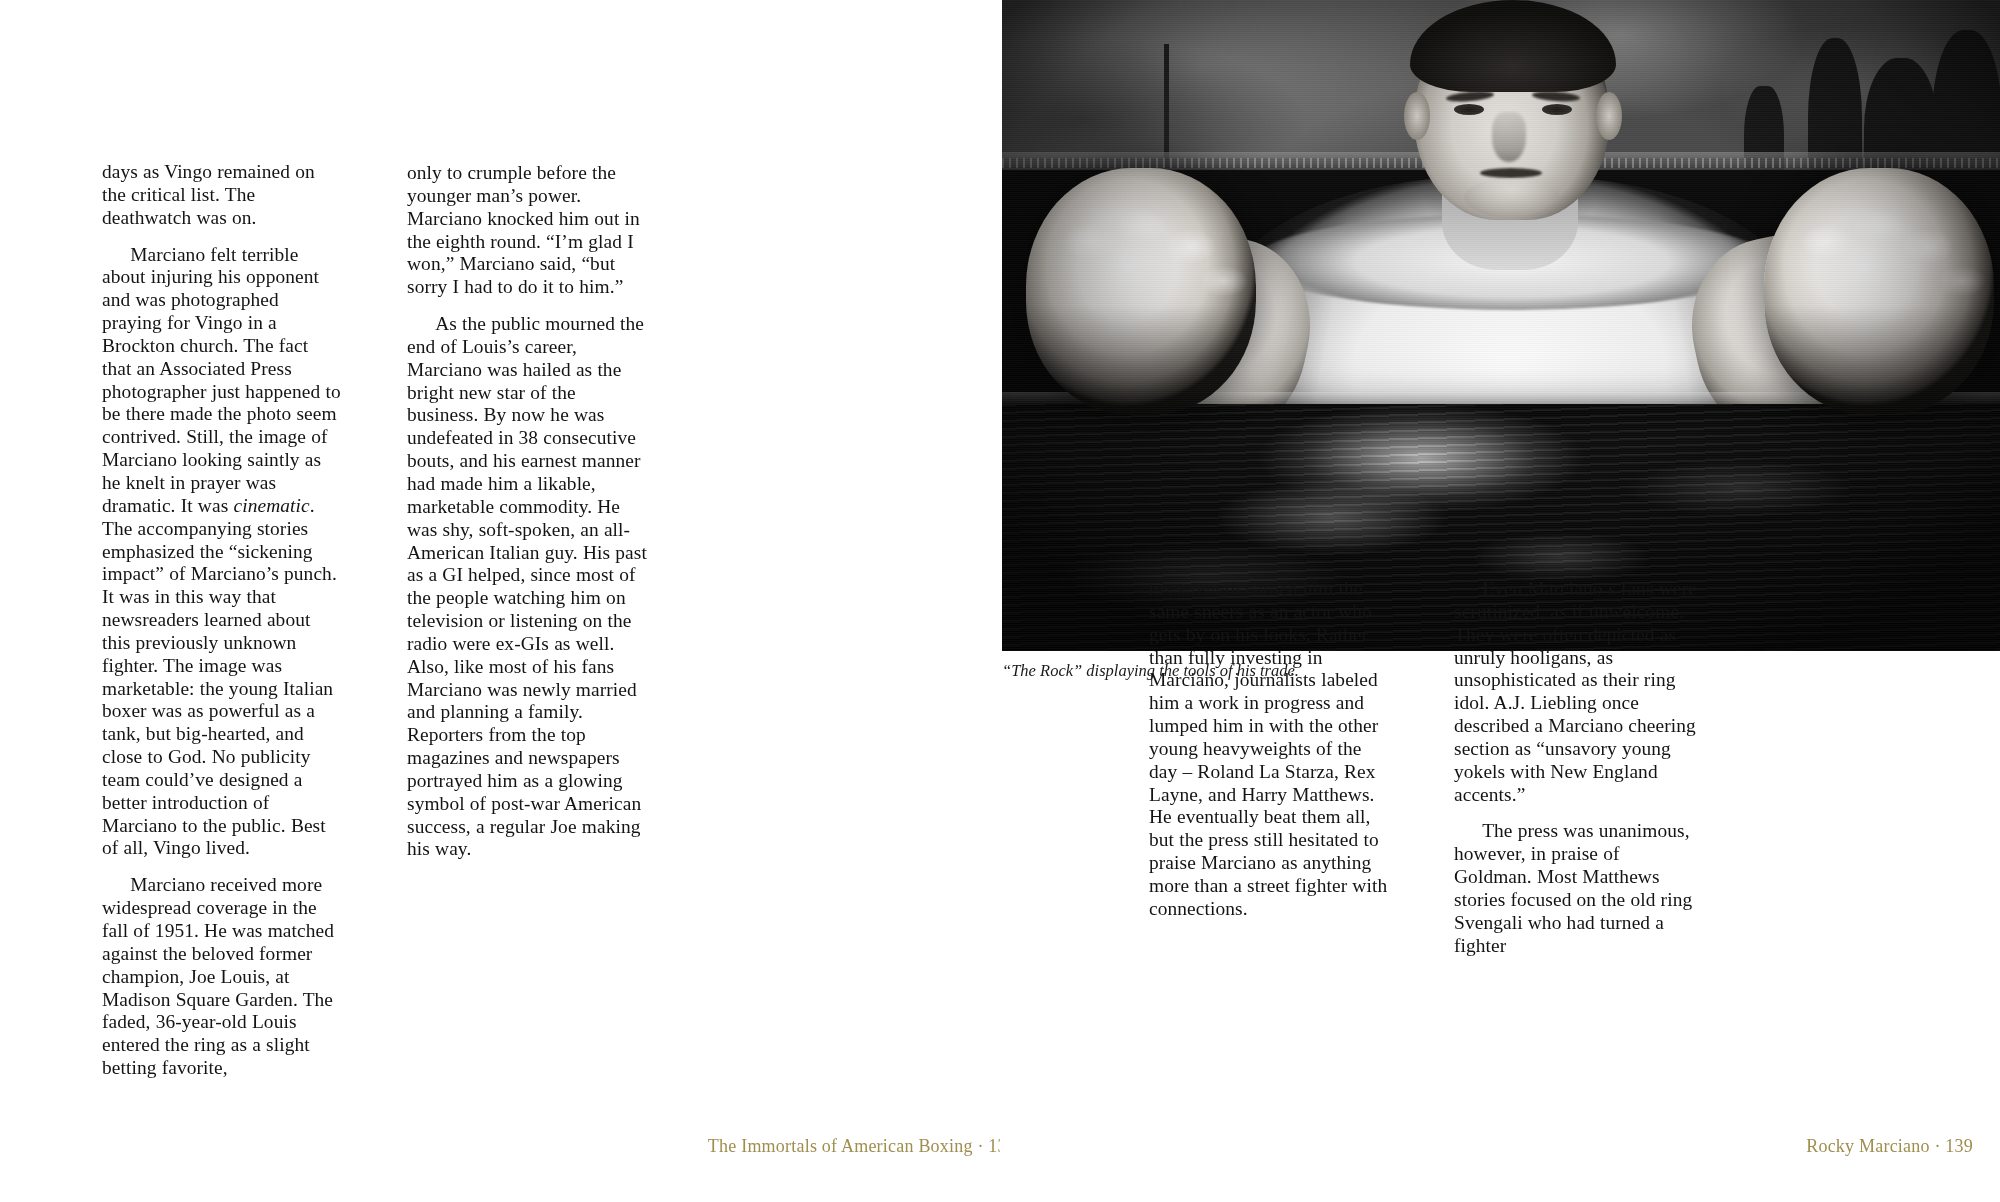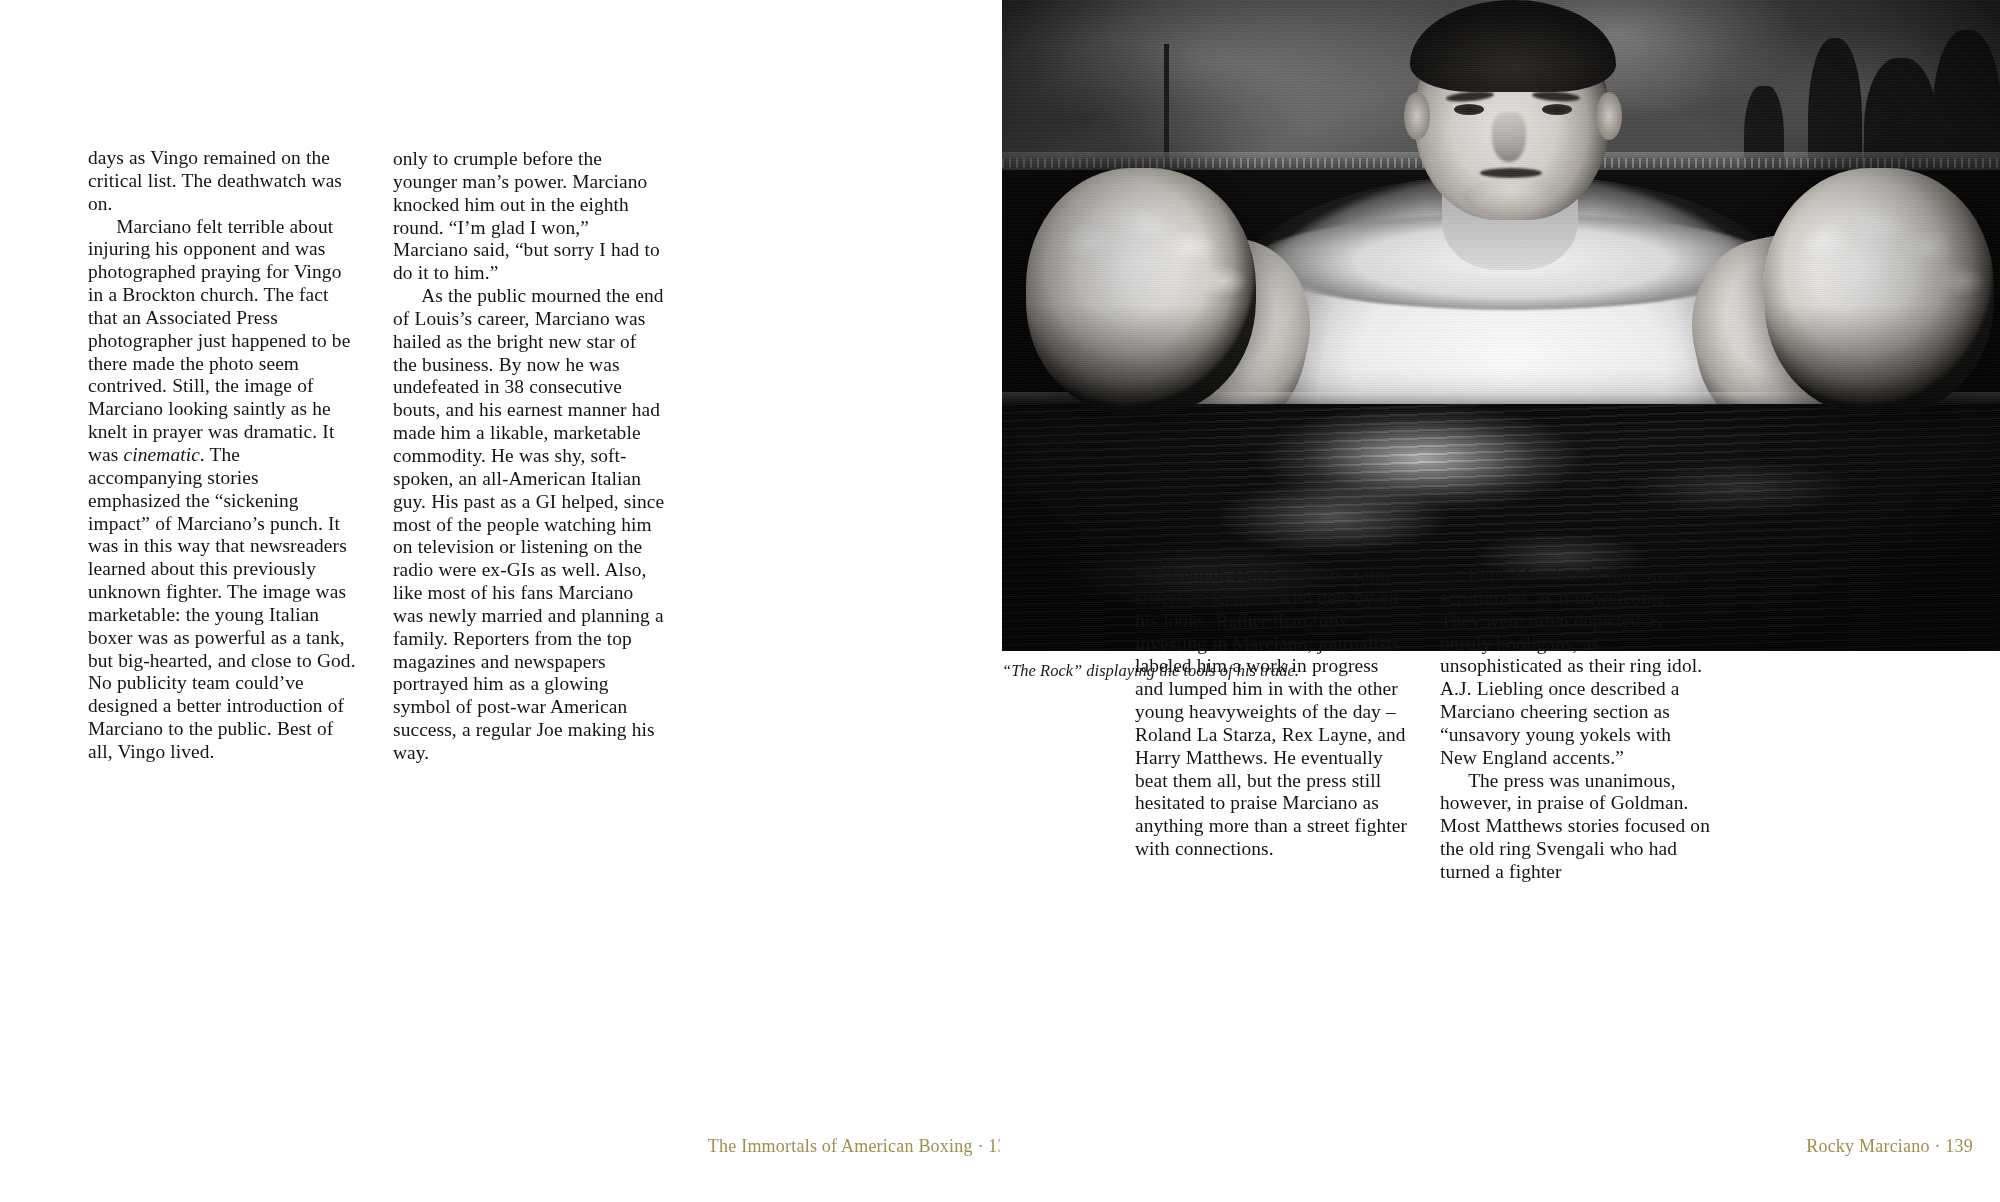--- a/index.html
+++ b/index.html
@@ -39,21 +39,21 @@
   .col {
     position: absolute;
     font-size: 19.4px;
     line-height: 22.85px;
     text-align: left;
     color: #141414;
     letter-spacing: 0.005em;
     word-spacing: 0.01em;
   }
   .col p {
-    margin: 0;
+    margin: 14px;
     text-indent: 0;
   }
   .col p.ind {
     text-indent: 1.45em;
   }
   .col em { font-style: italic; }
 
   
   #col1 { left: 88px;  top: 147px; width: 268px; }
   #col2 { left: 393px; top: 148px; width: 272px; }
@@ -338,20 +338,21 @@
 </head>
 <body>
 
 <div class="spread">
 
   <div class="page page-left">
 
     <div class="col" id="col1">
       <p>days as Vingo remained on the critical list. The deathwatch was on.</p>
       <p class="ind"><span>Marciano felt terrible about injuring his opponent and was photographed praying for Vingo in a Brockton church. The fact that an Associated Press photographer just happened to be there made the photo seem contrived. Still, the image of Marciano looking saintly as he knelt in prayer was dramatic. It was </span><em>cinematic</em><span>. The accompanying stories emphasized the “sickening impact” of Marciano’s punch. It was in this way that newsreaders learned about this previously unknown fighter. The image was marketable: the young Italian boxer was as powerful as a tank, but big-hearted, and close to God. No publicity team could’ve designed a better introduction of Marciano to the public. Best of all, Vingo lived.</span></p>
+      <p class="ind">Marciano received more widespread coverage in the fall of 1951. He was matched against the beloved former champion, Joe Louis, at Madison Square Garden. The faded, 36-year-old Louis entered the ring as a slight betting favorite,</p>
     </div>
 
     <div class="col" id="col2">
       <p>only to crumple before the younger man’s power. Marciano knocked him out in the eighth round. “I’m glad I won,” Marciano said, “but sorry I had to do it to him.”</p>
       <p class="ind">As the public mourned the end of Louis’s career, Marciano was hailed as the bright new star of the business. By now he was undefeated in 38 consecutive bouts, and his earnest manner had made him a likable, marketable commodity. He was shy, soft-spoken, an all-American Italian guy. His past as a GI helped, since most of the people watching him on television or listening on the radio were ex-GIs as well. Also, like most of his fans Marciano was newly married and planning a family. Reporters from the top magazines and newspapers portrayed him as a glowing symbol of post-war American success, a regular Joe making his way.</p>
     </div>
 
     <div class="footer" id="footer-left">The Immortals of American Boxing · 138</div>
   </div>
 

